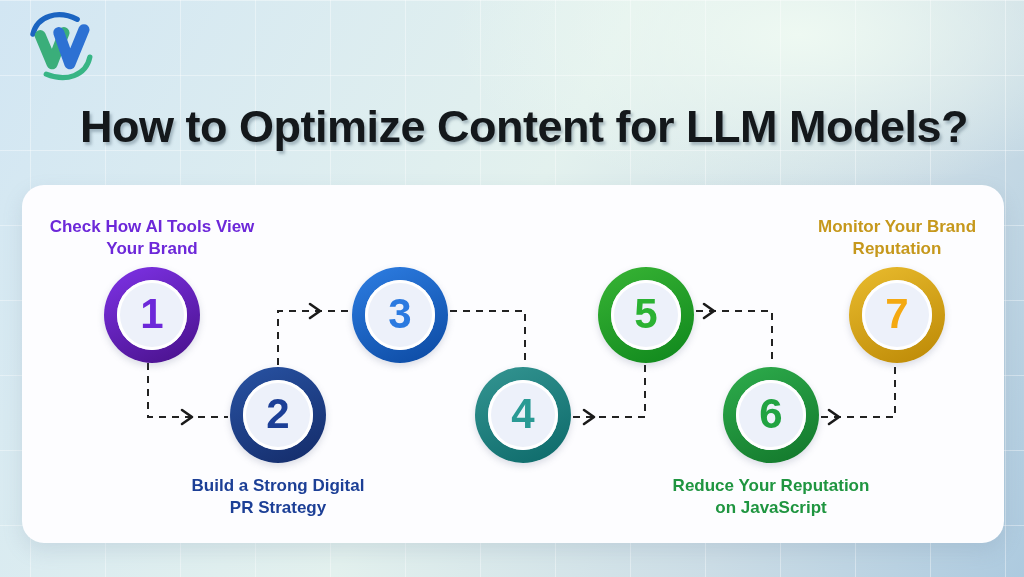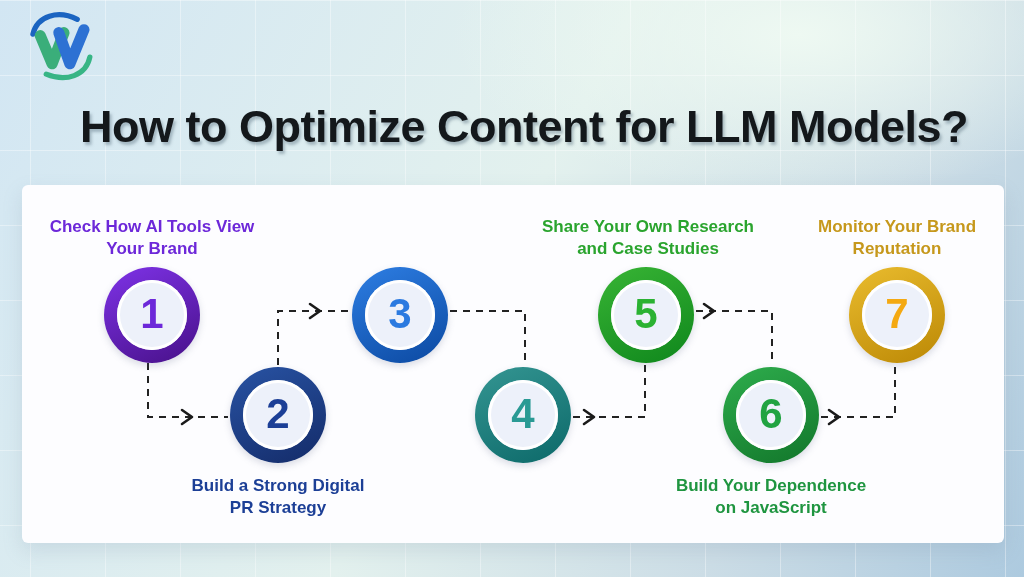--- a/index.html
+++ b/index.html
@@ -19,21 +19,21 @@
   .logo { position:absolute; left:24px; top:8px; width:74px; height:76px; }
   .page-title {
     position:absolute; top:101px; left:0; width:1024px;
     text-align:center; font-size:45px; font-weight:800; color:#14181b;
     letter-spacing:-0.5px;
     text-shadow:2px 3px 3px rgba(105,128,142,.5);
     padding-left:24px;
   }
   .card {
     position:absolute; left:22px; top:185px; width:982px; height:358px;
-    background:#fdfdff; border-radius:6px;
+    background:#fdfdff; border-radius:22px;
     box-shadow:0 8px 20px rgba(110,135,160,.18);
   }
   .connectors { position:absolute; inset:0; width:982px; height:358px; }
   .step { position:absolute; inset:0; pointer-events:none; }
   .circle {
     position:absolute; width:96px; height:96px; border-radius:50%;
     background:linear-gradient(155deg, var(--from) 8%, var(--to) 92%);
     box-shadow:0 3px 7px rgba(90,100,130,.22);
   }
   .circle-inner {
@@ -117,31 +117,29 @@
 
   <div class="step s4" style="--from: #31928f; --to: #0f6c6c; --txt: #17807a; --num: #2a9a94;">
     <div class="circle">
       <div class="circle-inner">
         <span class="circle-number">4</span>
       </div>
     </div>
   </div>
 
   <div class="step s5" style="--from: #35b133; --to: #128a1e; --txt: #2aa42e; --num: #2bb232;">
-    <div class="step-label">Share Your Own Research
-and Case Studies</div>
     <div class="circle">
       <div class="circle-inner">
         <span class="circle-number">5</span>
       </div>
     </div>
   </div>
 
   <div class="step s6" style="--from: #2ca94a; --to: #147a2d; --txt: #1f9540; --num: #21a341;">
-    <div class="step-label">Build Your Dependence
+    <div class="step-label">Reduce Your Reputation
 on JavaScript</div>
     <div class="circle">
       <div class="circle-inner">
         <span class="circle-number">6</span>
       </div>
     </div>
   </div>
 
   <div class="step s7" style="--from: #e6b82b; --to: #bf8c08; --txt: #c6981c; --num: #f4a912;">
     <div class="step-label">Monitor Your Brand

